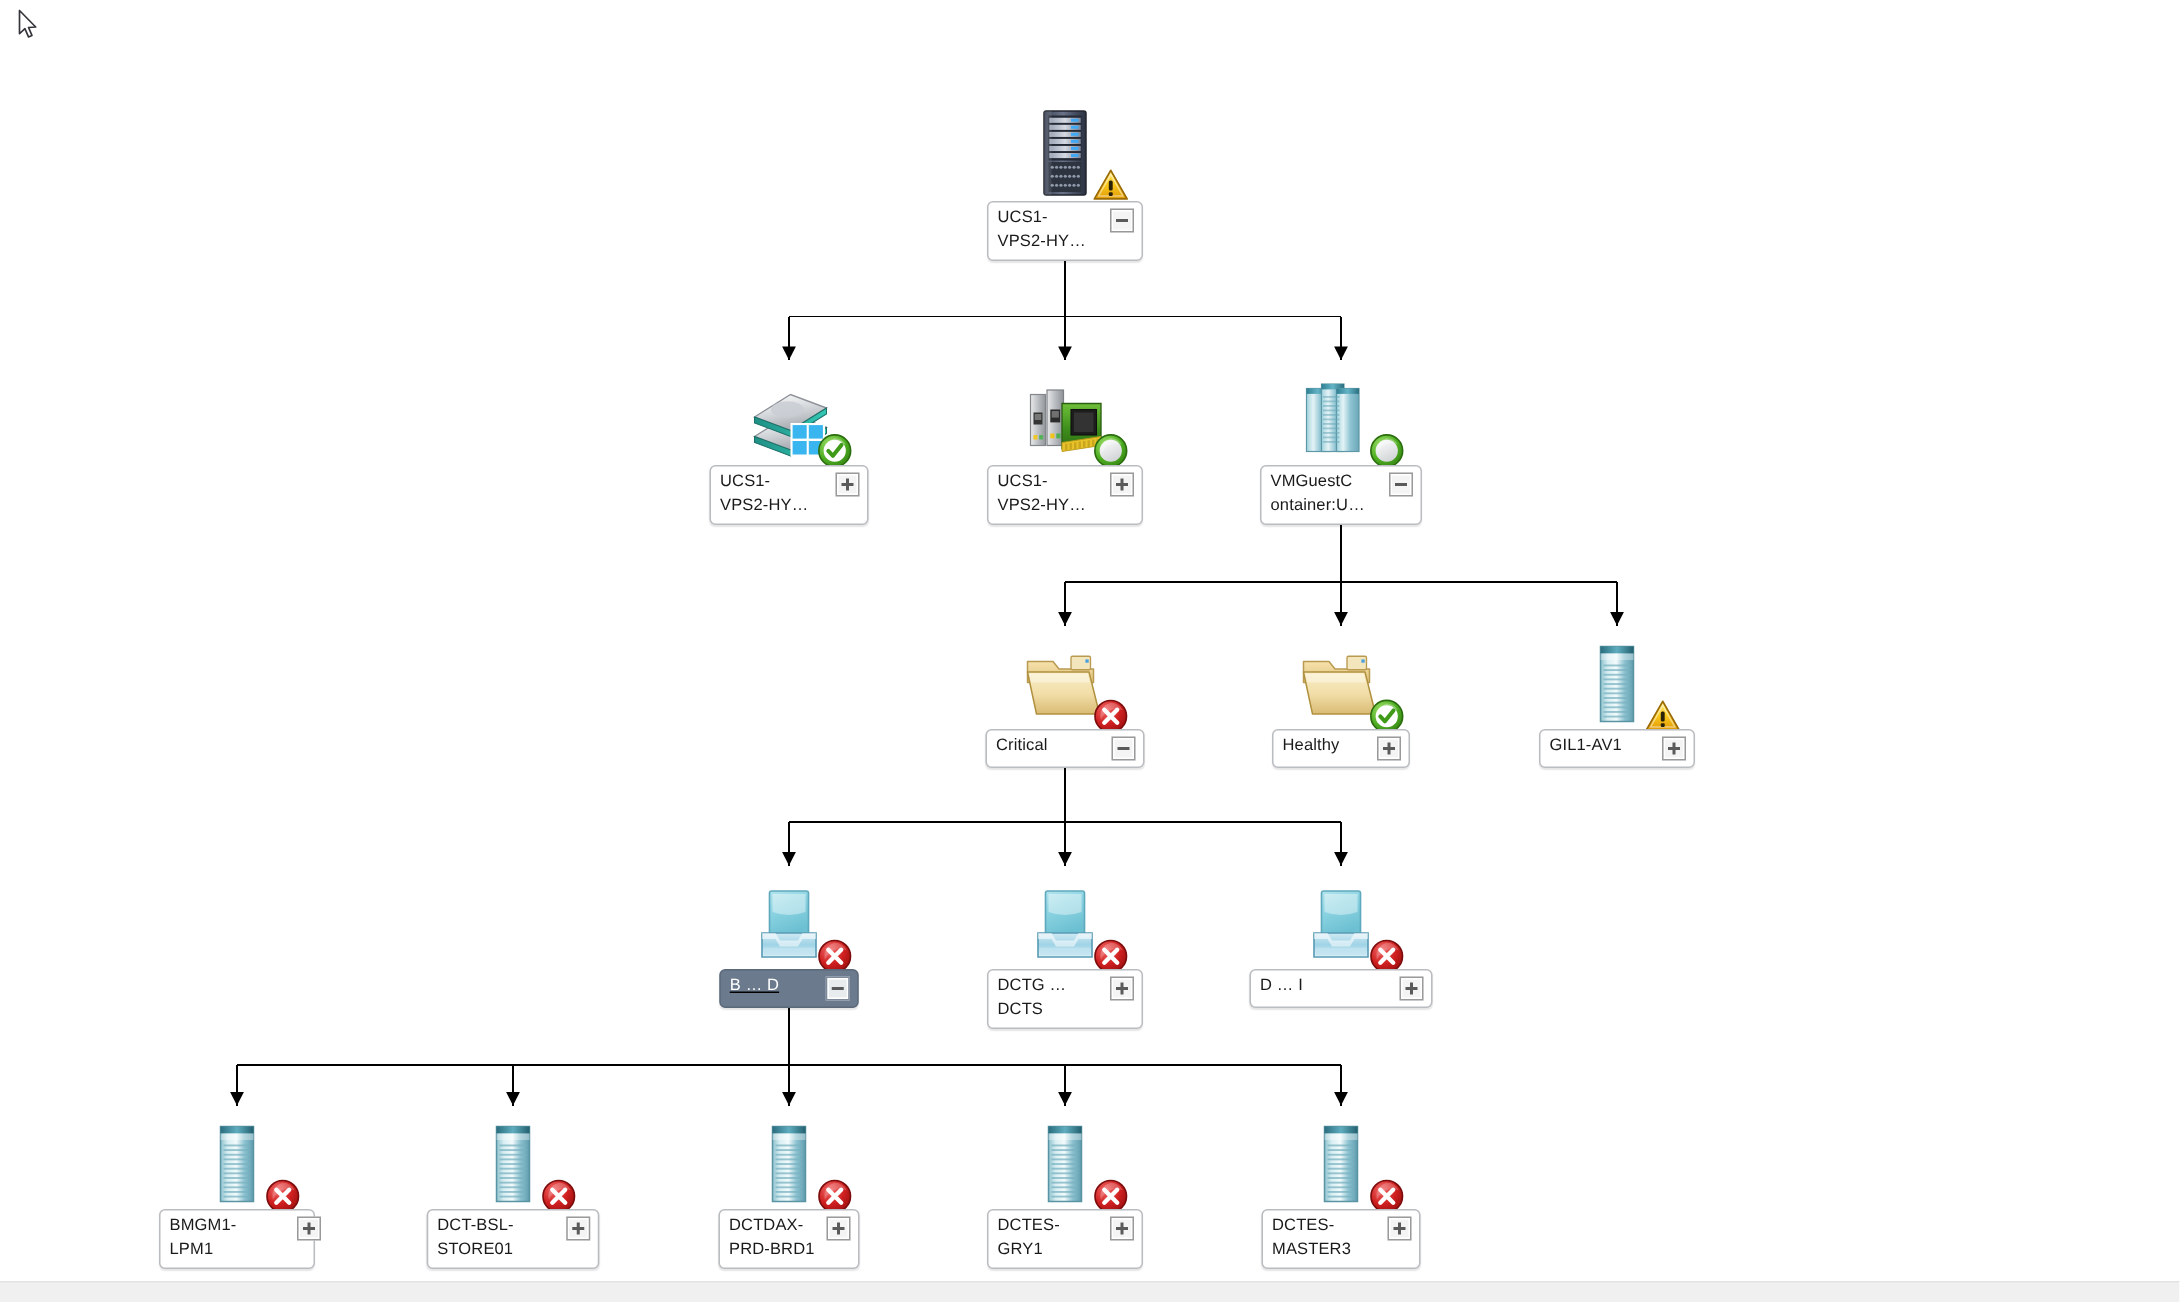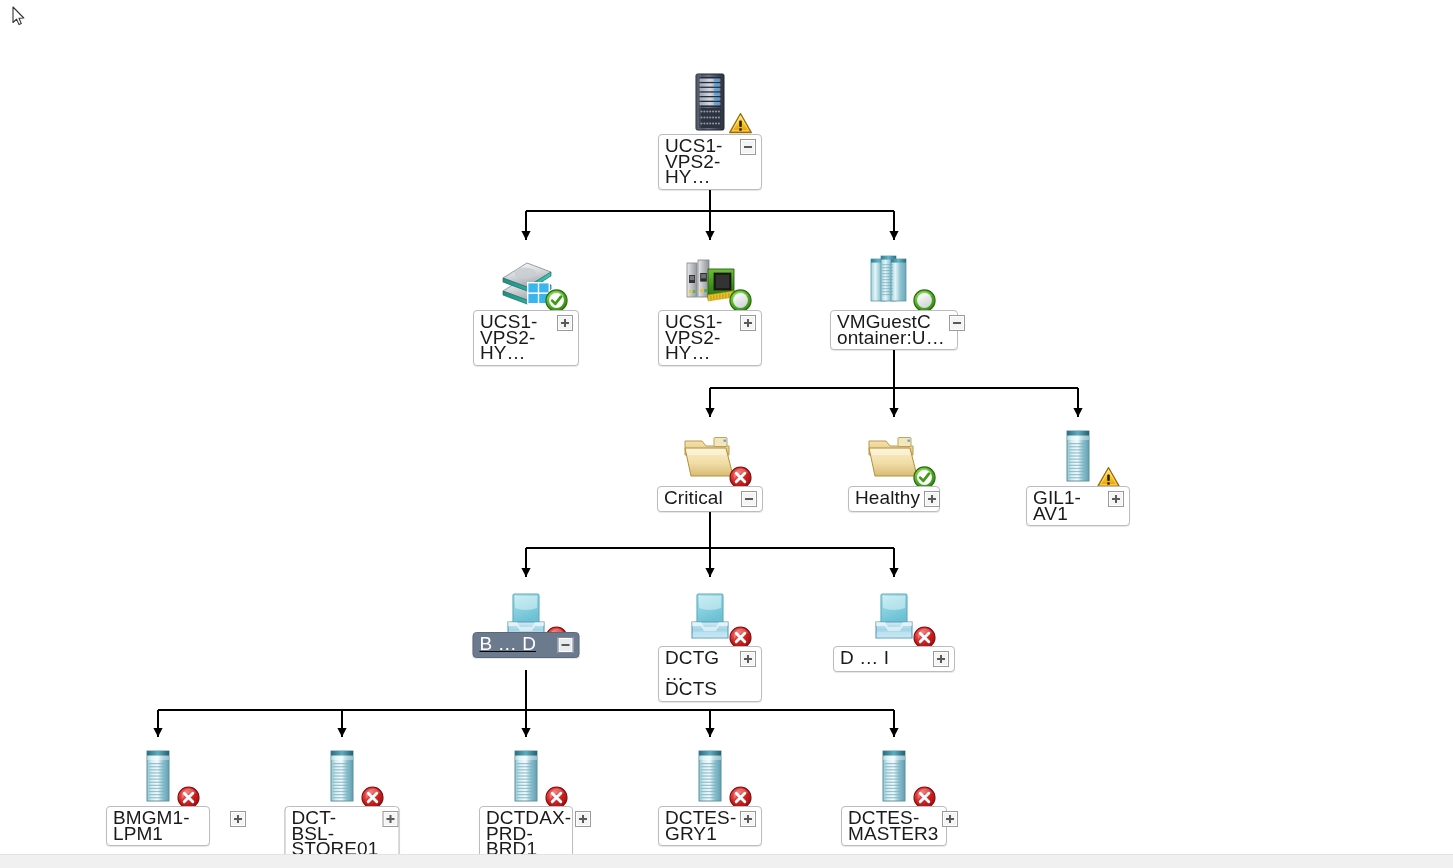--- a/index.html
+++ b/index.html
@@ -65,21 +65,21 @@
     border: 1px solid #b9bcc0;
     border-radius: 4px;
     padding: 3px 5px 4px 6px;
     display: flex;
     align-items: flex-start;
     justify-content: space-between;
     gap: 4px;
     box-shadow: 0 1px 1px rgba(0,0,0,0.10);
   }
   .label-text {
-    font-size: 19px;
+    font-size: 11px;
     line-height: 15.5px;
     color: #1a1a1a;
     white-space: pre-line;
     letter-spacing: 0.1px;
     flex: 1 1 auto;
   }
   .node.selected .label-box {
     background: #6b7a8d;
     border-color: #5a6879;
   }
@@ -439,21 +439,21 @@
           <stop offset="0" stop-color="#ffffff"></stop>
                   <stop offset="1" stop-color="#d3d6d8"></stop>
                 </linearGradient>
       </defs>
       <circle cx="12.5" cy="12.5" r="10.6" fill="url(#bun)" stroke="#2a6d0e" stroke-width="1.1"></circle>
       <circle cx="12.5" cy="12.5" r="7.4" fill="url(#bunf)"></circle>
       <path d="M12.5,4 A8.5,8.5 0 0 1 20,8.5 A10,10 0 0 0 6.5,14.5 A8.5,8.5 0 0 1 12.5,4 Z" fill="#ffffff" opacity=".25"></path>
     </svg>
           </div>
         </div>
-        <div class="label-box" style="width: 128px; top: 61px;">
+        <div class="label-box" style="width: 108px; top: 61px;">
           <span class="label-text">VMGuestC
 ontainer:U…</span>
           <span class="toggle"></span>
         </div>
       </div>
       <div class="node" style="left: 710px; top: 426px;">
         <div class="node-icon">
     <svg viewBox="0 0 58 62">
       <defs>
         <linearGradient id="fback" x1="0" y1="0" x2="0" y2="1">
@@ -616,21 +616,21 @@
                   <stop offset=".55" stop-color="#d02020"></stop>
         <stop offset="1" stop-color="#9b0f0f"></stop>
                 </radialGradient>
               </defs>
       <circle cx="12.5" cy="12.5" r="10.5" fill="url(#bcr)" stroke="#7d0d0d" stroke-width="1.1"></circle>
       <path d="M12.5,3.5 A9,9 0 0 1 20.5,8.5 A11,11 0 0 0 6,15 A9,9 0 0 1 12.5,3.5 Z" fill="#ffffff" opacity=".22"></path>
       <path d="M8.2,8.2 L16.8,16.8 M16.8,8.2 L8.2,16.8" stroke="#ffffff" stroke-width="2.9" stroke-linecap="round"></path>
     </svg>
           </div>
         </div>
-        <div class="label-box" style="width: 107px; top: 46px; text-decoration: underline;">
+        <div class="label-box" style="width: 93px; top: 60px; text-decoration: underline;">
           <span class="label-text">B … D</span>
           <span class="toggle"></span>
         </div>
       </div>
       <div class="node" style="left: 710px; top: 586px;">
         <div class="node-icon">
     <svg viewBox="0 0 58 62">
       <defs>
         <linearGradient id="gpg" x1="0" y1="0" x2="0.35" y2="1">
           <stop offset="0" stop-color="#b3e4ec"></stop>

